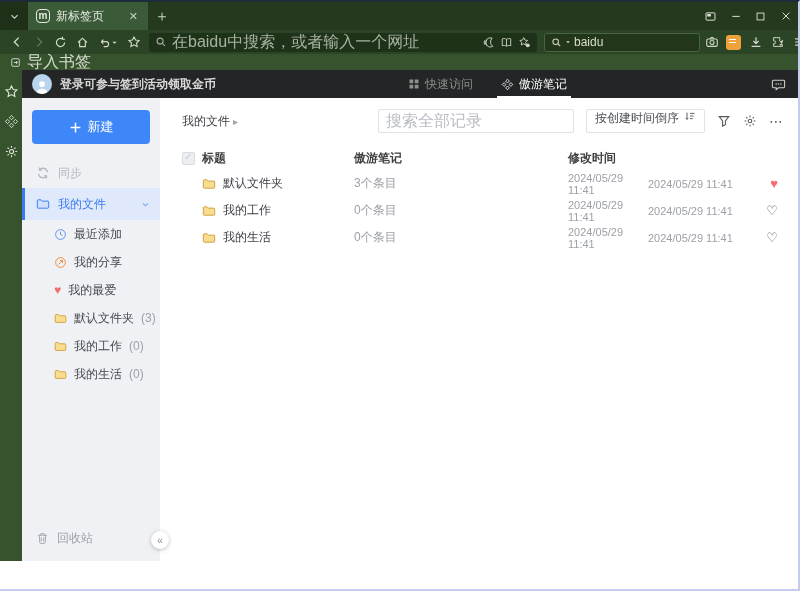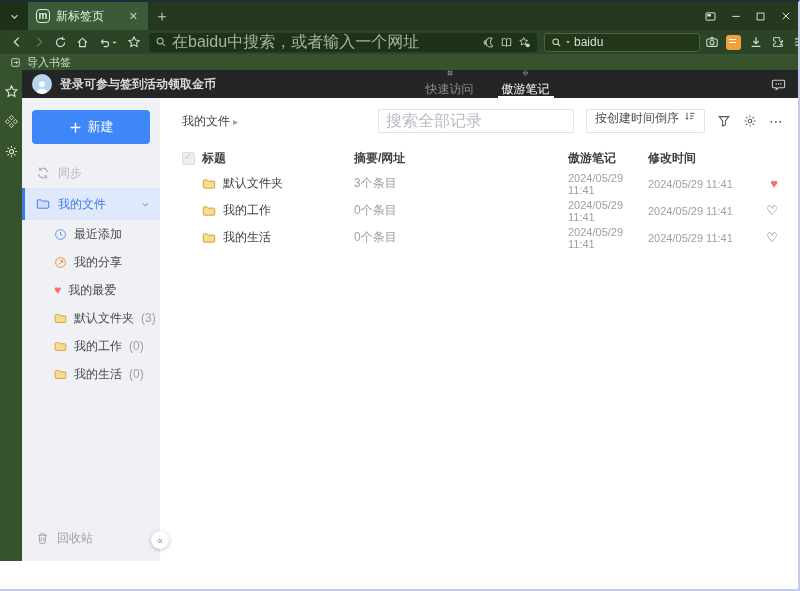--- a/index.html
+++ b/index.html
@@ -30,35 +30,35 @@
   .addressbar input::placeholder { color:#a7b3a0; }
   .ab-icon { color:#cfd8c8; flex:0 0 auto; cursor:pointer; }
   .searchbox { flex:0 0 156px; height:19px; background:#223619; border:1px solid #4a6342; border-radius:3px;
                display:flex; align-items:center; padding:0 6px; gap:3px; color:#cfd8c8; font-size:12px; cursor:text; }
   .searchbox .val { color:#d8dfd1; }
   .note-btn { width:15px; height:15px; background:#efa23b; border-radius:3px; position:relative; }
   .note-btn:after { content:""; position:absolute; left:3px; top:4px; width:7px; height:1.5px; background:#fff; box-shadow:0 3px 0 #fff; }
 
   
   .bookmarksbar { height:16px; background:#36532d; display:flex; align-items:center; padding:0 10px; gap:6px;
-                  color:#d6ddd0; font-size:11px; }
+                  color:#d6ddd0; font-size:16px; }
 
   
   .page { display:flex; height:491px; }
   .leftstrip { width:22px; background:#36532d; display:flex; flex-direction:column; align-items:center; padding-top:14px; gap:15px; }
   .leftstrip .strip-icon { color:#dfe6d8; cursor:pointer; }
 
   .right-col { flex:1; display:flex; flex-direction:column; min-width:0; }
 
   
   .appheader { height:28px; background:#242526; display:flex; align-items:center; padding:0 12px 0 10px; color:#d9d9d9; }
   .avatar { width:20px; height:20px; border-radius:50%; background:#b9d4ee; display:flex; align-items:flex-end; justify-content:center; overflow:hidden; flex:0 0 auto; }
   .login-text { margin-left:8px; font-size:12px; font-weight:600; color:#d9d9d9; white-space:nowrap; }
   .app-tabs { display:flex; gap:28px; margin:0 auto; height:100%; }
-  .app-tab { display:flex; align-items:center; gap:5px; font-size:12px; color:#8d908c; cursor:pointer; position:relative; height:100%;flex-direction:column; }
+  .app-tab { display:flex; align-items:center; gap:5px; font-size:12px; color:#8d908c; cursor:pointer; position:relative; height:100%; }
   .app-tab.active { color:#ffffff; }
   .app-tab.active:after { content:""; position:absolute; left:-4px; right:-4px; bottom:0; height:2px; background:#fff; }
   .feedback-btn { color:#cfcfcf; cursor:pointer; margin-left:12px; }
 
   
   .app-body { flex:1; display:flex; min-height:0; }
   .sidebar { width:138px; background:#f0f1f4; display:flex; flex-direction:column; position:relative; padding-top:12px; }
   .new-btn { margin:0 10px 14px; height:34px; background:#3e87f8; border:none; border-radius:4px; color:#fff; font-size:13px;
              display:flex; align-items:center; justify-content:center; gap:6px; cursor:pointer; }
   .side-row { height:30px; display:flex; align-items:center; gap:8px; padding-left:14px; font-size:12px; cursor:pointer; position:relative; }
@@ -415,21 +415,20 @@
                   </svg>
               </span>
               <span class="more-dots">⋯</span>
             </div>
           </div>
 
           <div class="table">
             <div class="t-grid t-head">
               <span class="checkbox"></span>
               <span>标题</span>
-              <span>摘要/网址</span>
               <span>傲游笔记</span>
               <span>修改时间</span>
               <span></span>
             </div>
 
             <div class="t-grid t-row">
               <span></span>
               <span class="cell-title">
                 <svg width="14" height="14" viewBox="0 0 16 16">
                     <path d="M1.5 4.2c0-.5.4-1 1-1h3.2L7.2 4.7h6.3c.6 0 1 .4 1 1v6.1c0 .6-.4 1-1 1H2.5c-.6 0-1-.4-1-1z" fill="#f8dd8f" stroke="#cb9733" stroke-width="1"></path>

